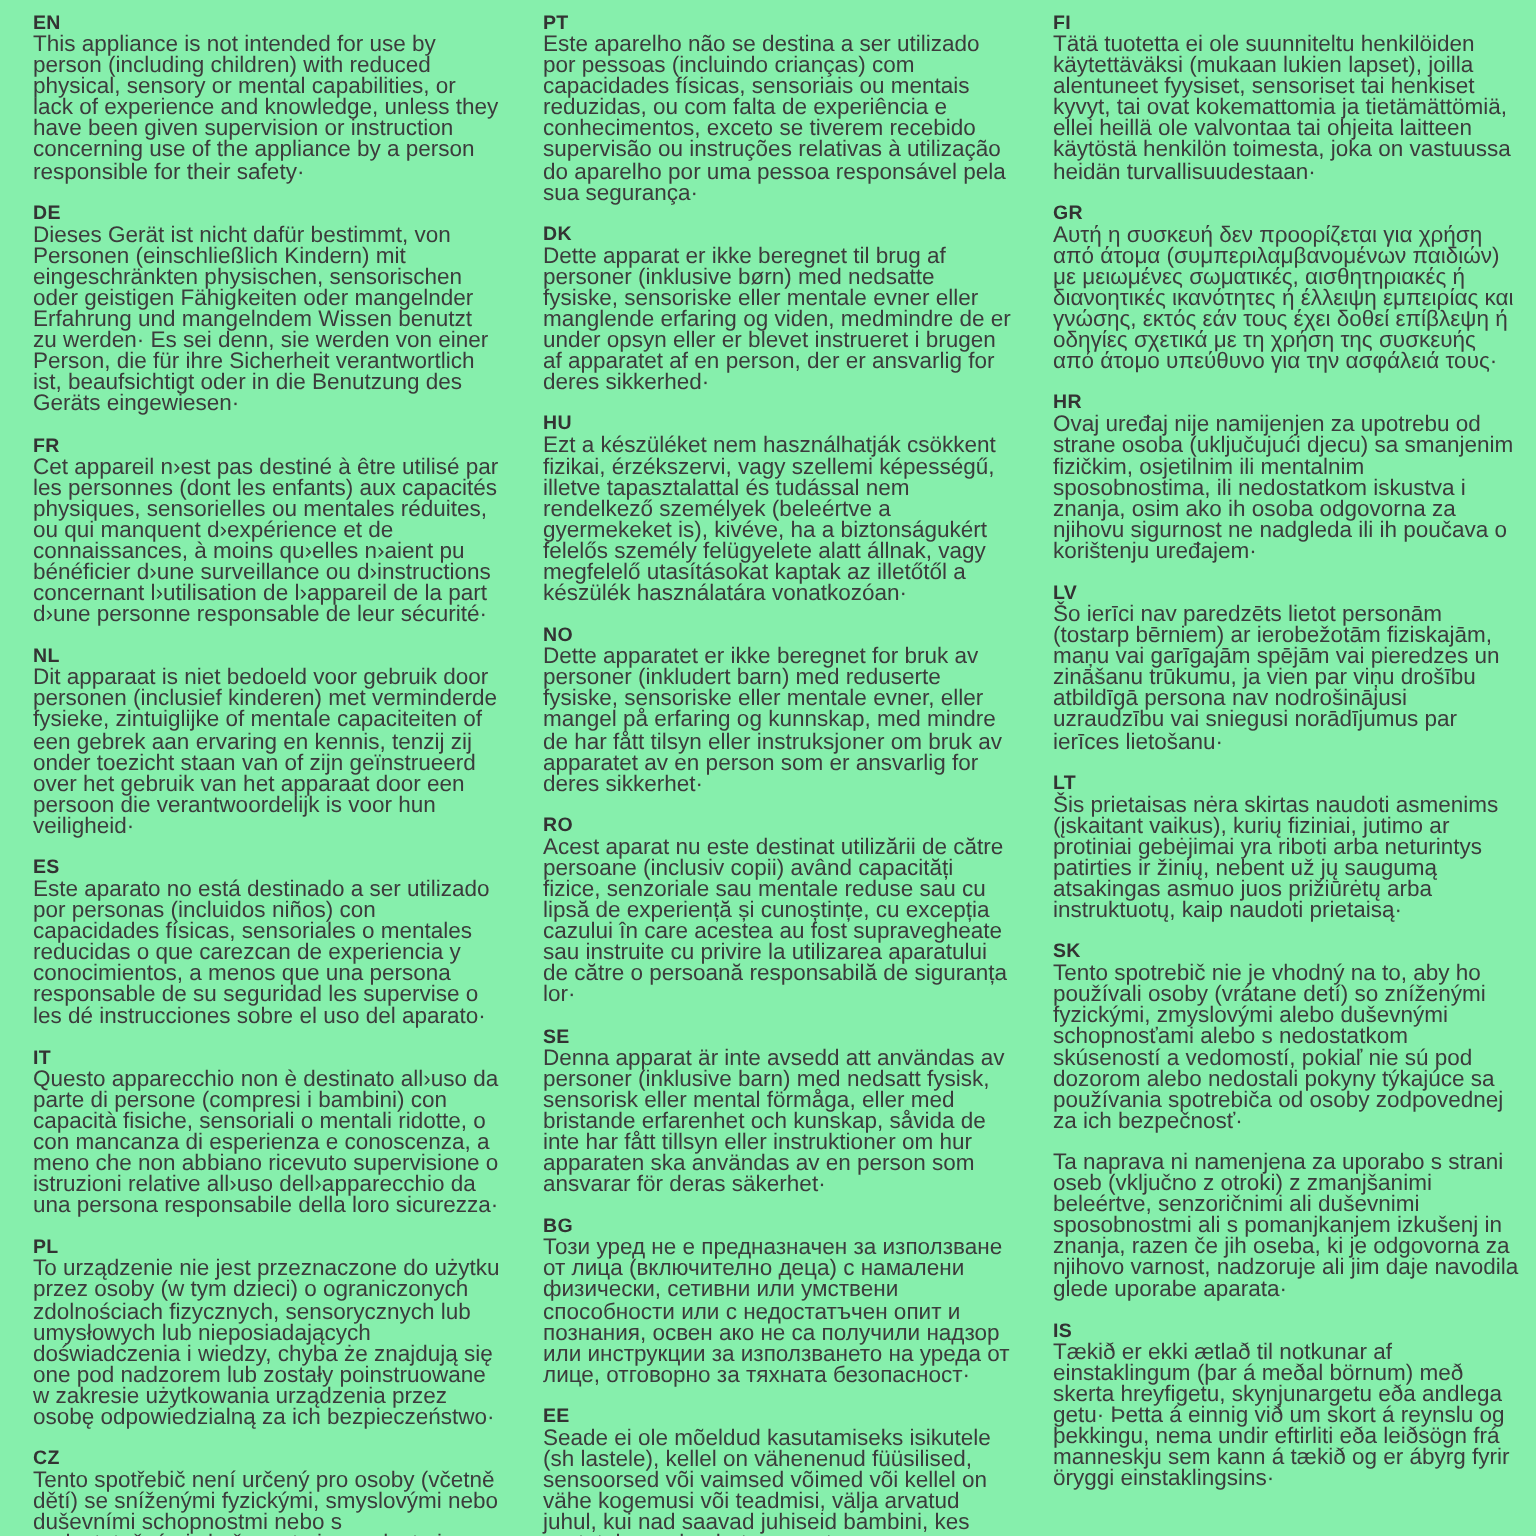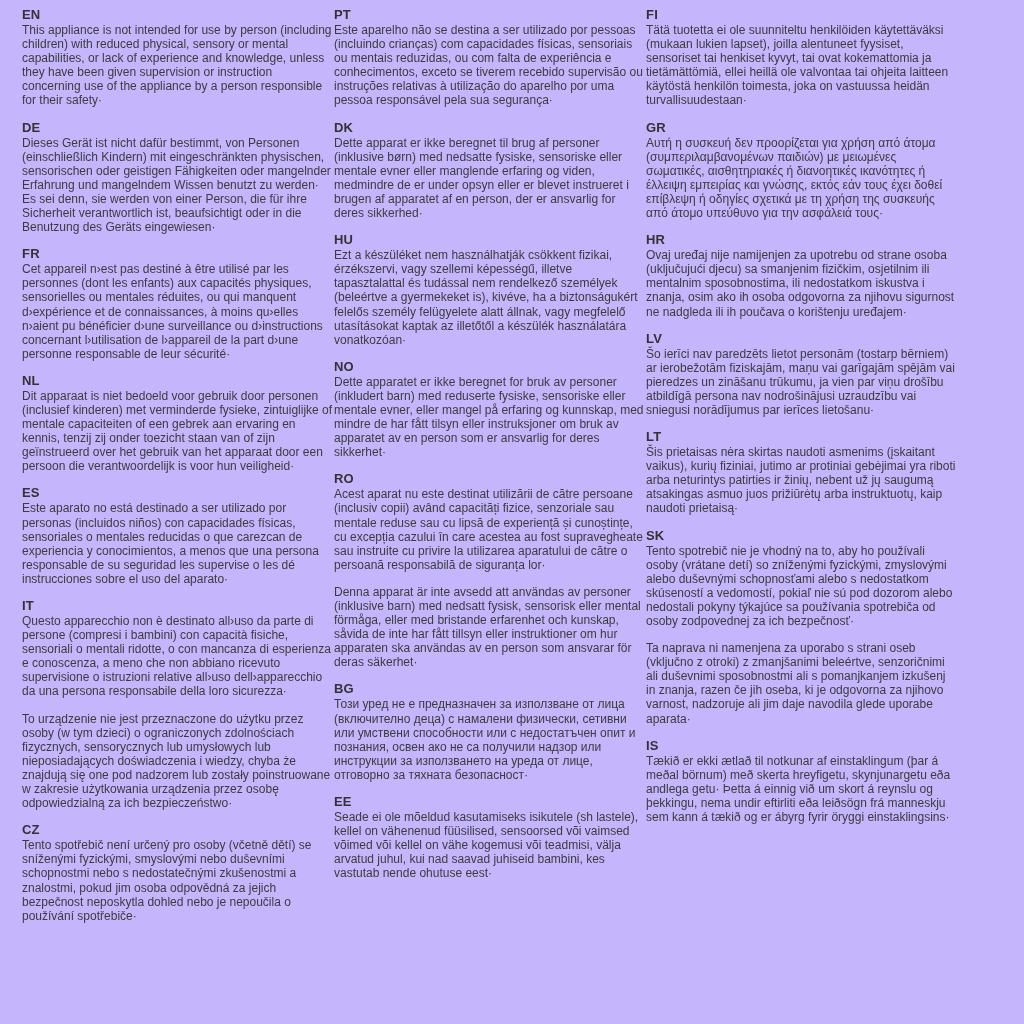--- a/index.html
+++ b/index.html
@@ -12,40 +12,41 @@
     height: 1024px;
     overflow: hidden;
     font-family: "Liberation Sans", "DejaVu Sans", sans-serif;
   }
   .page {
     box-sizing: border-box;
     width: 1024px;
     height: 1024px;
     padding: 8px 10px 8px 22px;
     display: flex;
-    background: #c4b5fd;
+    column-gap: 28px;
+    background: #86efac;
   }
   .col {
     width: 312px;
     flex: 0 0 312px;
   }
   .section {
     margin-bottom: 13px;
   }
   .lang-code {
     font-size: 13px;
     font-weight: 700;
     color: #333333;
     line-height: 14px;
     margin: 0 0 1px 0;
     letter-spacing: 0.2px;
   }
   .lang-text {
     margin: 0;
-    font-size: 12px;
+    font-size: 15px;
     line-height: 14.1px;
     color: #3c3c3c;
     text-rendering: optimizeLegibility;
   }
 </style>
 </head>
 <body>
 
 <div class="page">
     <div class="col">
@@ -67,20 +68,21 @@
       </div>
       <div class="section">
         <div class="lang-code">ES</div>
         <p class="lang-text">Este aparato no está destinado a ser utilizado por personas (incluidos niños) con capacidades físicas, sensoriales o mentales reducidas o que carezcan de experiencia y conocimientos, a menos que una persona responsable de su seguridad les supervise o les dé instrucciones sobre el uso del aparato·</p>
       </div>
       <div class="section">
         <div class="lang-code">IT</div>
         <p class="lang-text">Questo apparecchio non è destinato all›uso da parte di persone (compresi i bambini) con capacità fisiche, sensoriali o mentali ridotte, o con mancanza di esperienza e conoscenza, a meno che non abbiano ricevuto supervisione o istruzioni relative all›uso dell›apparecchio da una persona responsabile della loro sicurezza·</p>
       </div>
       <div class="section">
+        <div class="lang-code">PL</div>
         <p class="lang-text">To urządzenie nie jest przeznaczone do użytku przez osoby (w tym dzieci) o ograniczonych zdolnościach fizycznych, sensorycznych lub umysłowych lub nieposiadających doświadczenia i wiedzy, chyba że znajdują się one pod nadzorem lub zostały poinstruowane w zakresie użytkowania urządzenia przez osobę odpowiedzialną za ich bezpieczeństwo·</p>
       </div>
       <div class="section">
         <div class="lang-code">CZ</div>
         <p class="lang-text">Tento spotřebič není určený pro osoby (včetně dětí) se sníženými fyzickými, smyslovými nebo duševními schopnostmi nebo s nedostatečnými zkušenostmi a znalostmi, pokud jim osoba odpovědná za jejich bezpečnost neposkytla dohled nebo je nepoučila o používání spotřebiče·</p>
       </div>
     </div>
     <div class="col">
       <div class="section">
         <div class="lang-code">PT</div>
@@ -96,20 +98,21 @@
       </div>
       <div class="section">
         <div class="lang-code">NO</div>
         <p class="lang-text">Dette apparatet er ikke beregnet for bruk av personer (inkludert barn) med reduserte fysiske, sensoriske eller mentale evner, eller mangel på erfaring og kunnskap, med mindre de har fått tilsyn eller instruksjoner om bruk av apparatet av en person som er ansvarlig for deres sikkerhet·</p>
       </div>
       <div class="section">
         <div class="lang-code">RO</div>
         <p class="lang-text">Acest aparat nu este destinat utilizării de către persoane (inclusiv copii) având capacități fizice, senzoriale sau mentale reduse sau cu lipsă de experiență și cunoștințe, cu excepția cazului în care acestea au fost supravegheate sau instruite cu privire la utilizarea aparatului de către o persoană responsabilă de siguranța lor·</p>
       </div>
       <div class="section">
+        <div class="lang-code">SE</div>
         <p class="lang-text">Denna apparat är inte avsedd att användas av personer (inklusive barn) med nedsatt fysisk, sensorisk eller mental förmåga, eller med bristande erfarenhet och kunskap, såvida de inte har fått tillsyn eller instruktioner om hur apparaten ska användas av en person som ansvarar för deras säkerhet·</p>
       </div>
       <div class="section">
         <div class="lang-code">BG</div>
         <p class="lang-text">Този уред не е предназначен за използване от лица (включително деца) с намалени физически, сетивни или умствени способности или с недостатъчен опит и познания, освен ако не са получили надзор или инструкции за използването на уреда от лице, отговорно за тяхната безопасност·</p>
       </div>
       <div class="section">
         <div class="lang-code">EE</div>
         <p class="lang-text">Seade ei ole mõeldud kasutamiseks isikutele (sh lastele), kellel on vähenenud füüsilised, sensoorsed või vaimsed võimed või kellel on vähe kogemusi või teadmisi, välja arvatud juhul, kui nad saavad juhiseid bambini, kes vastutab nende ohutuse eest·</p>
       </div>

